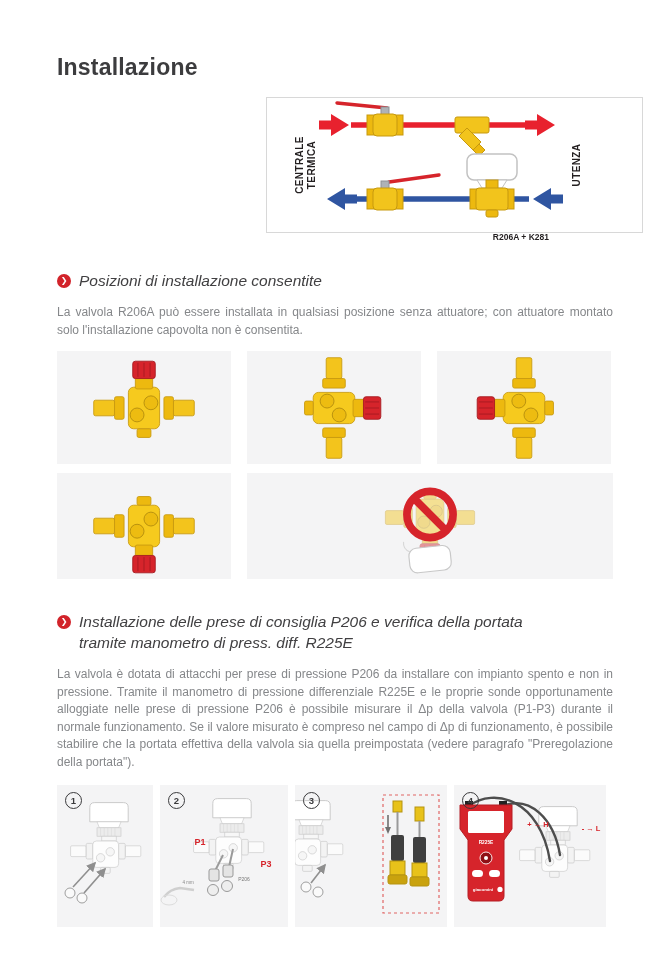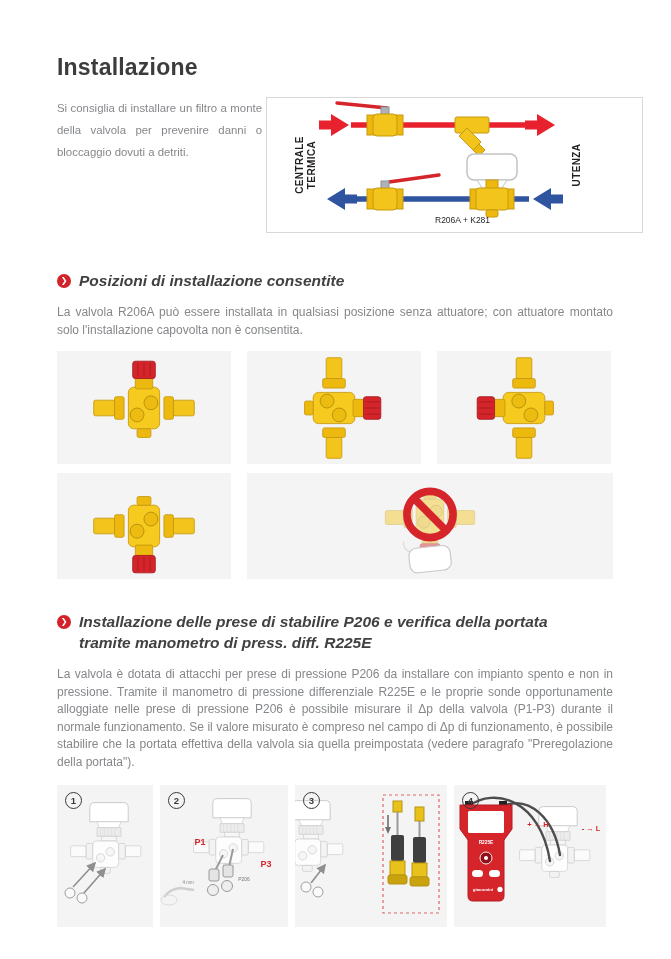--- a/index.html
+++ b/index.html
@@ -12,29 +12,29 @@
 
   
   .intro-row{display:flex;align-items:flex-start;margin-bottom:38px;}
   .intro-text{width:205px;flex:none;font-size:11.4px;line-height:22px;color:#85878a;text-align:justify;}
   .intro-text p{margin:0;}
   .diagram-box{position:relative;margin-left:4px;width:377px;height:136px;border:1px solid #d8d8d8;background:#fff;box-sizing:border-box;}
   .vlabel{position:absolute;top:0;bottom:0;display:flex;align-items:center;justify-content:center;}
   .vlabel-left{left:18px;width:42px;}
   .vlabel-right{right:52px;width:26px;}
   .vlabel span{transform:rotate(-90deg);white-space:pre;text-align:center;font-size:10px;font-weight:bold;color:#231f20;letter-spacing:.4px;line-height:1.2;}
-  .diagram-caption{position:absolute;left:168px;top:117px;width:114px;text-align:left;font-size:8.5px;font-weight:normal;color:#231f20;}
+  .diagram-caption{position:absolute;left:168px;top:134px;width:114px;text-align:right;font-size:8.5px;font-weight:bold;color:#231f20;}
   .pipes{position:absolute;left:0;top:0;}
 
   
   .section-heading{display:flex;align-items:flex-start;margin:0 0 13px 0;}
   .bullet{flex:none;width:14px;height:14px;margin:3px 8px 0 0;border-radius:50%;background:#d2232a;color:#fff;
           display:flex;align-items:center;justify-content:center;font-size:8px;font-weight:bold;
           font-family:"DejaVu Sans",sans-serif;line-height:1;}
-  .section-heading h2{margin:0;font-size:15.5px;font-style:italic;font-weight:bold;color:#414042;line-height:1.32;white-space:pre-line;}
+  .section-heading h2{margin:0;font-size:15.5px;font-style:italic;font-weight:normal;color:#414042;line-height:1.32;white-space:pre-line;}
 
   .para{margin:0;width:556px;font-size:12px;line-height:17.5px;color:#85878a;text-align:justify;}
   .para.s1{margin-bottom:12px;}
   .para.s2{margin-bottom:14px;}
 
   
   .valve-grid{margin-bottom:33px;}
   .valve-row{display:flex;gap:16px;margin-bottom:9px;}
   .valve-row:last-child{margin-bottom:0;}
   .valve-panel{background:#f4f4f5;width:174px;height:113px;display:flex;align-items:center;justify-content:center;overflow:hidden;}
@@ -102,21 +102,20 @@
   </defs>
 </svg>
 
 <div class="page">
   <div class="content">
 
     <h1 class="page-title">Installazione</h1>
 
     <div class="intro-row">
       <div class="intro-text">
-        <p>Si consiglia di installare un filtro a monte della valvola per prevenire danni o bloccaggio dovuti a detriti.</p>
       </div>
 
       <div class="diagram-box">
         <svg class="pipes" width="377" height="134" viewBox="0 0 377 134">
 
           <g>
             <polygon points="52,22.5 64,22.5 64,16 82,27 64,38 64,31.5 52,31.5" fill="#e8212e"></polygon>
             <line x1="84" y1="27" x2="260" y2="27" stroke="#e8212e" stroke-width="5.5"></line>
             <polygon points="258,22.5 270,22.5 270,16 288,27 270,38 270,31.5 258,31.5" fill="#e8212e"></polygon>
 
@@ -209,21 +208,21 @@
               <circle cx="95" cy="50" r="30" fill="none" stroke="#d6242b" stroke-width="10"></circle>
               <line x1="74" y1="29" x2="116" y2="71" stroke="#d6242b" stroke-width="10"></line>
             </g>
           </svg>
         </div>
       </div>
     </div>
 
     <div class="section-heading">
       <span class="bullet">❯</span>
-      <h2>Installazione delle prese di stabilire P206 e verifica della portata
+      <h2>Installazione delle prese di consiglia P206 e verifica della portata
 tramite manometro di press. diff. R225E</h2>
     </div>
     <p class="para s2">La valvola è dotata di attacchi per prese di pressione P206 da installare con impianto spento e non in pressione. Tramite il manometro di pressione differenziale R225E e le proprie sonde opportunamente alloggiate nelle prese di pressione P206 è possibile misurare il Δp della valvola (P1-P3) durante il normale funzionamento. Se il valore misurato è compreso nel campo di Δp di funzionamento, è possibile stabilire che la portata effettiva della valvola sia quella preimpostata (vedere paragrafo "Preregolazione della portata").</p>
 
     <div class="steps-row">
 
       <div class="step-panel p1">
         <div class="step-num">1</div>
         <svg class="step-art" width="96" height="142" viewBox="0 0 96 142">
           <use href="#valve-outline" transform="translate(10,14) scale(0.60)"></use>

